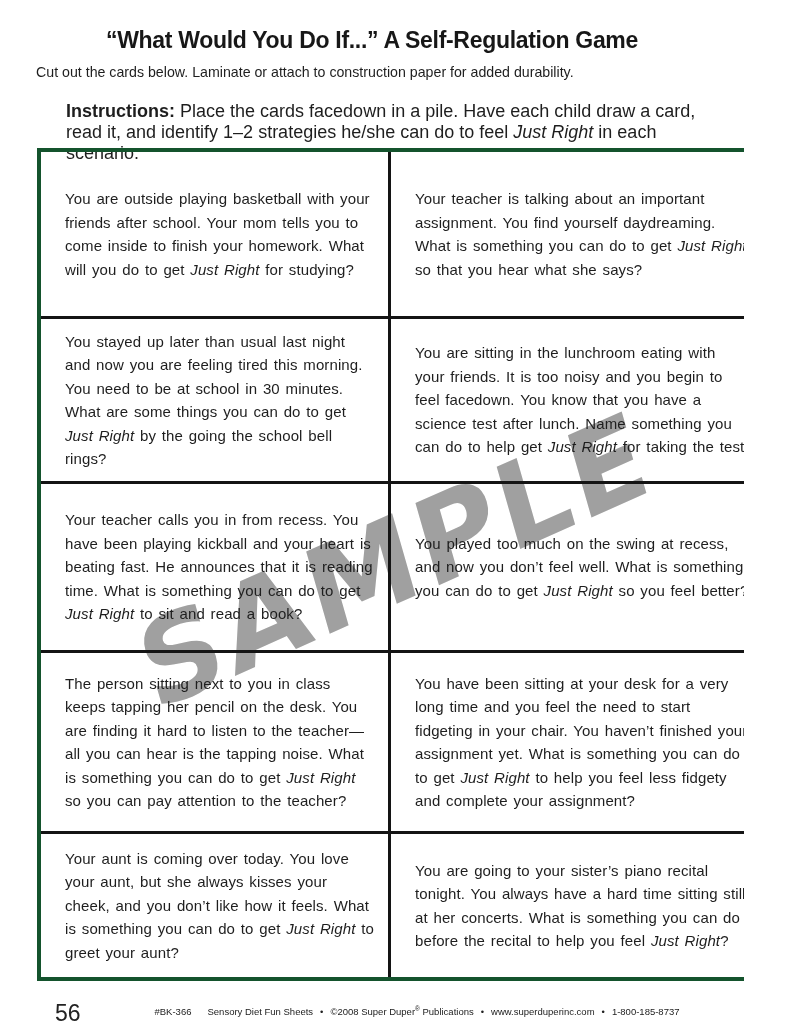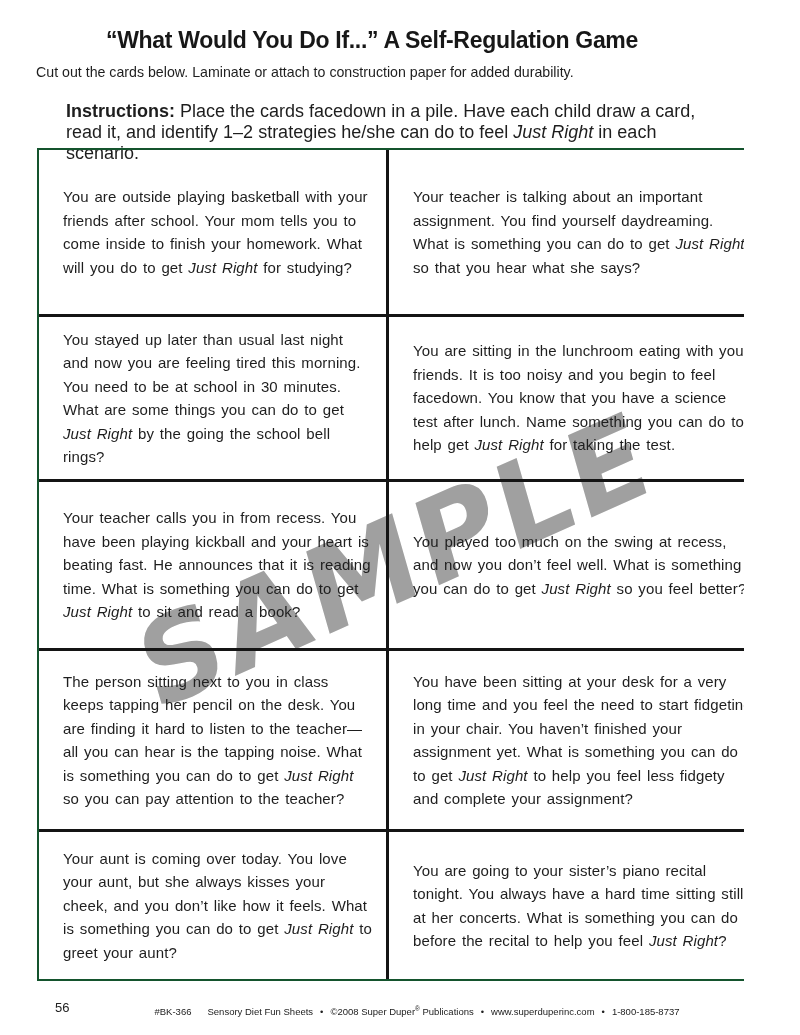--- a/index.html
+++ b/index.html
@@ -60,21 +60,21 @@
     z-index: 1;
     line-height: 1;
   }
   .cards-grid {
     position: absolute;
     left: 37px;
     top: 148px;
     width: 729px;
     height: 833px;
     box-sizing: border-box;
-    border: 2px solid #14532d;
+    border: 4px solid #14532d;
     display: grid;
     grid-template-columns: 350px 1fr;
     grid-template-rows: 167px 165px 169px 181px 1fr;
     z-index: 2;
     background: transparent;
   }
   .card {
     box-sizing: border-box;
     border-right: 3px solid #141414;
     border-bottom: 3px solid #141414;
@@ -91,21 +91,21 @@
     line-height: 23.5px;
     letter-spacing: 0.1px;
     word-spacing: 1.5px;
     color: #1e1e1e;
   }
   .card-text em { font-style: italic; }
   .page-num {
     position: absolute;
     left: 55px;
     top: 1000px;
-    font-size: 13px;
+    font-size: 23px;
     color: #222222;
     z-index: 2;
   }
   .footer-info {
     position: absolute;
     left: 140px;
     right: 50px;
     top: 1006px;
     text-align: center;
     font-size: 9.5px;

